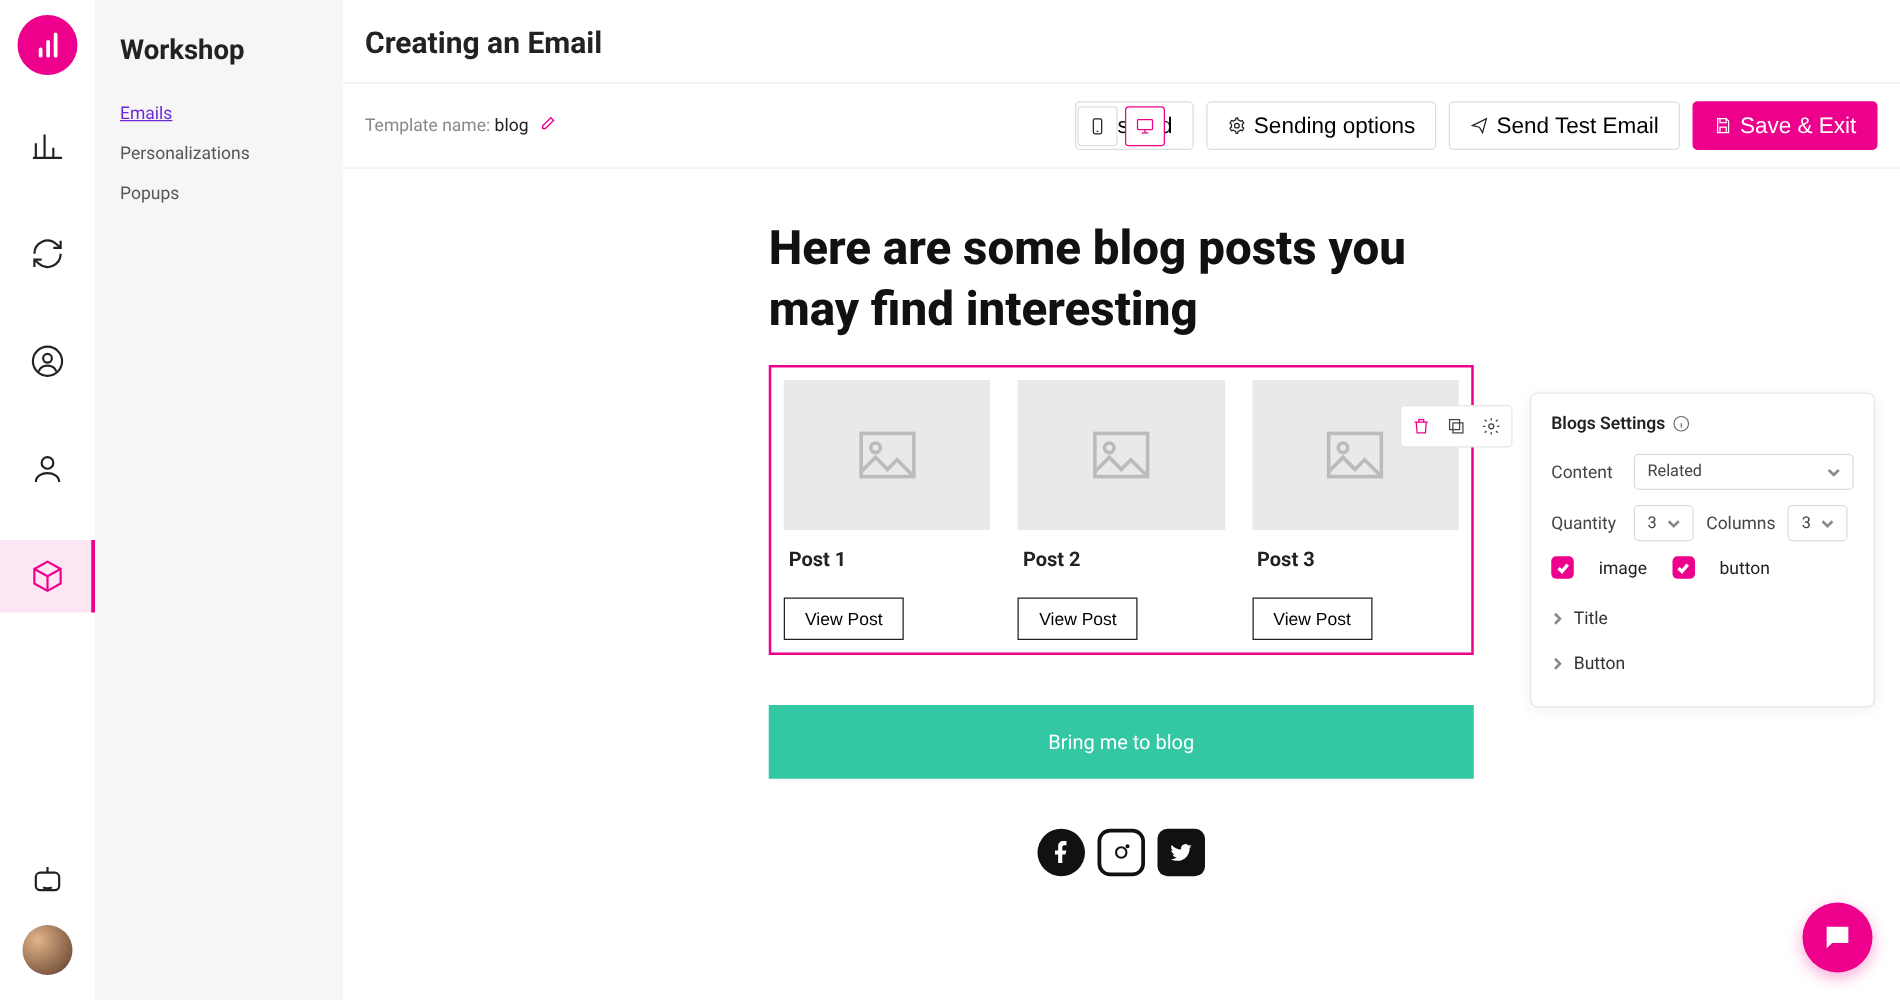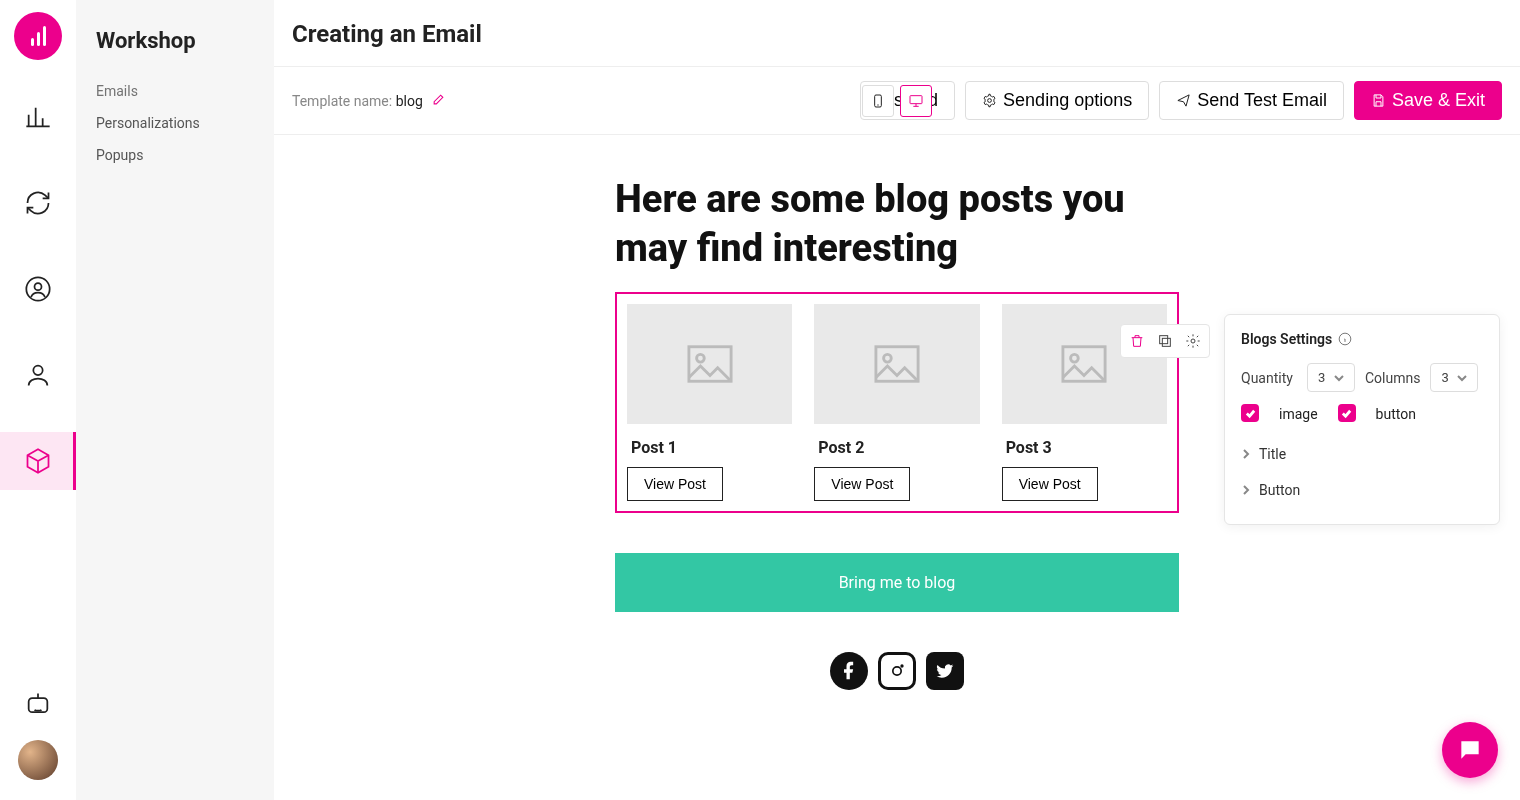--- a/index.html
+++ b/index.html
@@ -19,21 +19,21 @@
   .rail-item.active::after { content:""; position:absolute; right:0; top:0; width:3px; height:100%; background:#ec008c;}
   .rail svg { width:28px; height:28px; stroke:#222; fill:none; stroke-width:1.5;}
   .rail-item.active svg { stroke:#ec008c; }
   .rail-bottom { margin-top:auto; display:flex; flex-direction:column; align-items:center; gap:22px; padding-bottom:20px;}
   .avatar { width:40px; height:40px; border-radius:50%; background: radial-gradient(circle at 30% 30%, #e2b48a, #5a3928); }
 
   
   .sidebar { width:198px; background:#f6f6f6; padding:28px 20px; }
   .sidebar h2 { font-size:22px; font-weight:700; margin-bottom:22px;}
   .sidebar-item { font-size:14px; color:#555; padding:8px 0; cursor:pointer;}
-  .sidebar-item.active { color:#737373; }
+  .sidebar-item.active { color:#6d28d9;text-decoration:underline; }
 
   
   .main { flex:1; display:flex; flex-direction:column; position:relative; }
   .main-title { padding:20px 18px 18px; font-size:24px; font-weight:700; border-bottom:1px solid #eee;}
   .toolbar { display:flex; align-items:center; padding:14px 18px; border-bottom:1px solid #eee; gap:12px;}
   .template-name { font-size:14px; color:#888;}
   .template-name b { color:#222; font-weight:400;}
   .edit-pencil { color:#ec008c; margin-left:6px; cursor:pointer;}
   .device-group { display:flex; gap:6px; margin-left:auto; margin-right:auto; position:absolute; left:50%; transform:translateX(-50%);}
   .toolbar { position:relative;}
@@ -48,21 +48,21 @@
 
   
   .canvas { flex:1; overflow:auto; padding:40px 0 40px; display:flex; justify-content:center;}
   .email { width:564px;}
   .email-heading { font-size:38px; font-weight:800; line-height:1.3; margin-bottom:18px; color:#111;}
   .blogs-row { display:flex; gap:22px; border:2px solid #ec008c; padding:10px;}
   .blog-card { flex:1; }
   .ph { background:#e9e9e9; height:120px; display:flex; align-items:center; justify-content:center;}
   .ph svg { width:46px; height:40px; stroke:#bbb; fill:none; stroke-width:1.5;}
   .post-title { font-weight:700; margin:14px 4px 10px; font-size:16px;}
-  .view-btn { border:1px solid #222; background:#fff; padding:8px 16px; font-size:14px; cursor:pointer;}
+  .view-btn { border:1px solid #222; background:#fff; padding:8px 16px; font-size:14px; cursor:pointer;margin-top:11px;}
   .cta { margin-top:40px; background:#33c7a4; color:#fff; text-align:center; padding:20px; font-size:16px; cursor:pointer;}
   .social { display:flex; justify-content:center; gap:10px; margin-top:40px;}
   .social-icon { width:38px; height:38px; border-radius:50%; background:#111; display:flex; align-items:center; justify-content:center;}
   .social-icon svg { fill:#fff; width:20px; height:20px;}
   .social-icon.tw { border-radius:8px;}
   .social-icon.ig { background:#fff; border:3px solid #111; border-radius:10px;}
   .social-icon.ig svg { fill:none; stroke:#111; stroke-width:2;}
 
   
   .elem-toolbar { position:absolute; top:324px; right:310px; display:flex; gap:4px; background:#fff; border:1px solid #e5e5e5; border-radius:4px; padding:4px;}
@@ -289,20 +289,29 @@
 
     <div class="settings">
       <div class="settings-head">
         <span>Blogs Settings</span>
         <svg viewBox="0 0 24 24">
             <circle cx="12" cy="12" r="10"></circle>
             <path d="M12 8h.01M11 12h1v5"></path>
           </svg>
       </div>
       <div class="srow">
+        <label>Content</label>
+        <div class="sselect">
+          <span>Related</span>
+          <svg class="chev" viewBox="0 0 10 10">
+              <path d="M1 3l4 4 4-4"></path>
+            </svg>
+        </div>
+      </div>
+      <div class="srow">
         <label>Quantity</label>
         <div class="sselect small">
           <span>3</span>
           <svg class="chev" viewBox="0 0 10 10">
               <path d="M1 3l4 4 4-4"></path>
             </svg>
         </div>
         <label style="min-width:auto">Columns</label>
         <div class="sselect small">
           <span>3</span>

